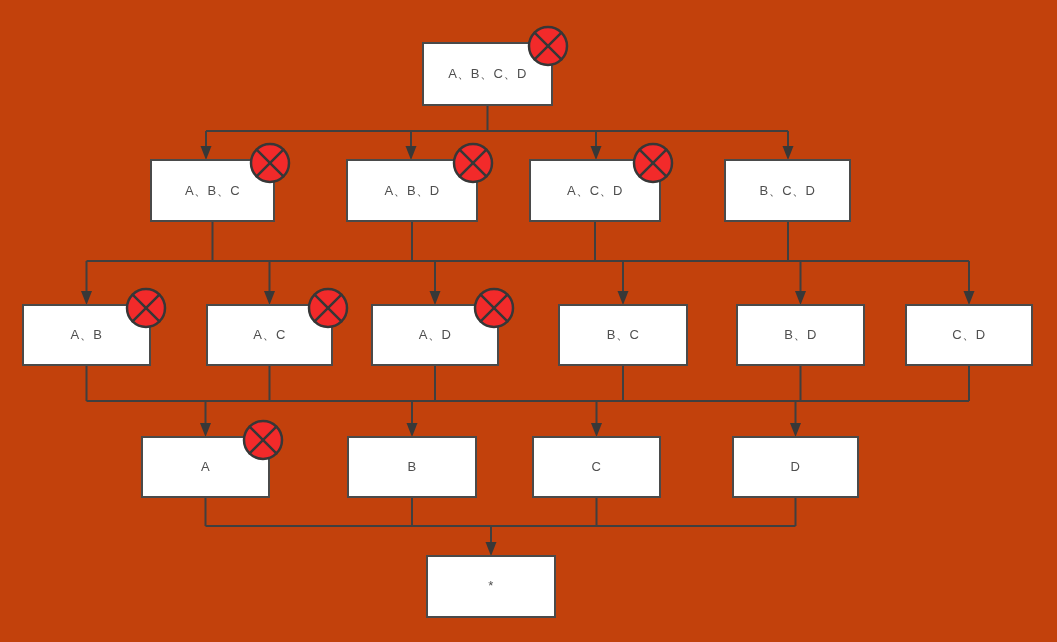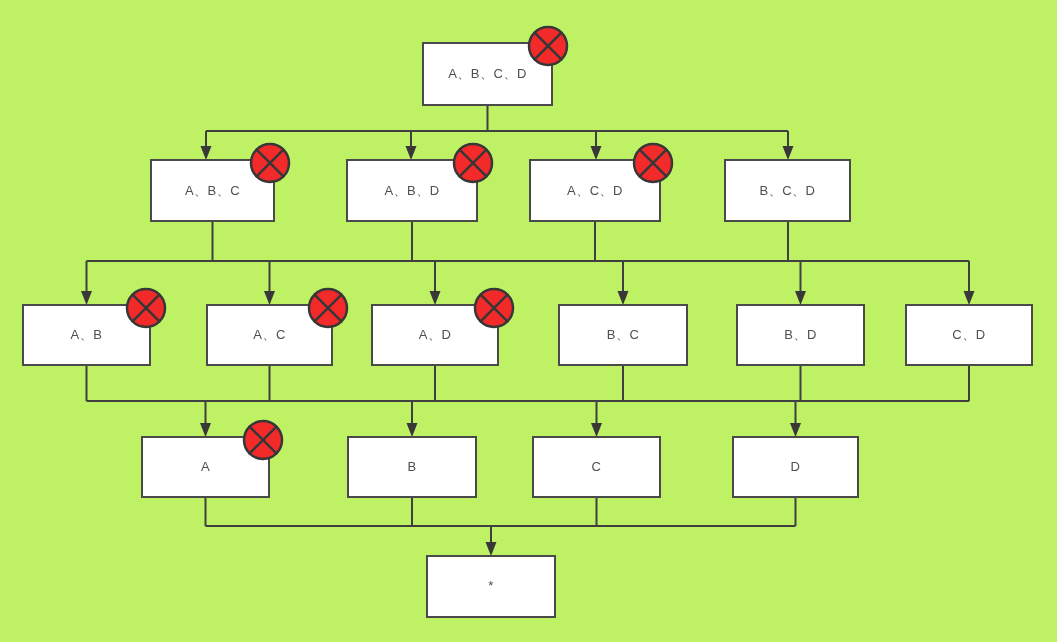--- a/index.html
+++ b/index.html
@@ -1,16 +1,16 @@
 <!DOCTYPE html>
 <html><head>
 <meta charset="utf-8">
 <style>
   html,body{margin:0;padding:0;background:#ffffff;}
-  .stage{width:1057px;height:642px;position:relative;background:#bef264;overflow:hidden;}
+  .stage{width:1057px;height:642px;position:relative;background:#c2410c;overflow:hidden;}
   .box{fill:#ffffff;stroke:#4a4a4a;stroke-width:2;}
   .lbl{font-family:"Liberation Sans",sans-serif;font-size:13px;fill:#4f4f4f;text-anchor:middle;letter-spacing:0.5px;}
   .wire{fill:none;stroke:#3f3f3f;stroke-width:2;}
   .ah{fill:#383838;stroke:none;}
   .badge circle{stroke:#373737;stroke-width:2.5;}
   .badge line{stroke:#373737;stroke-width:2.5;stroke-linecap:round;}
 </style>
 </head>
 <body>
 

